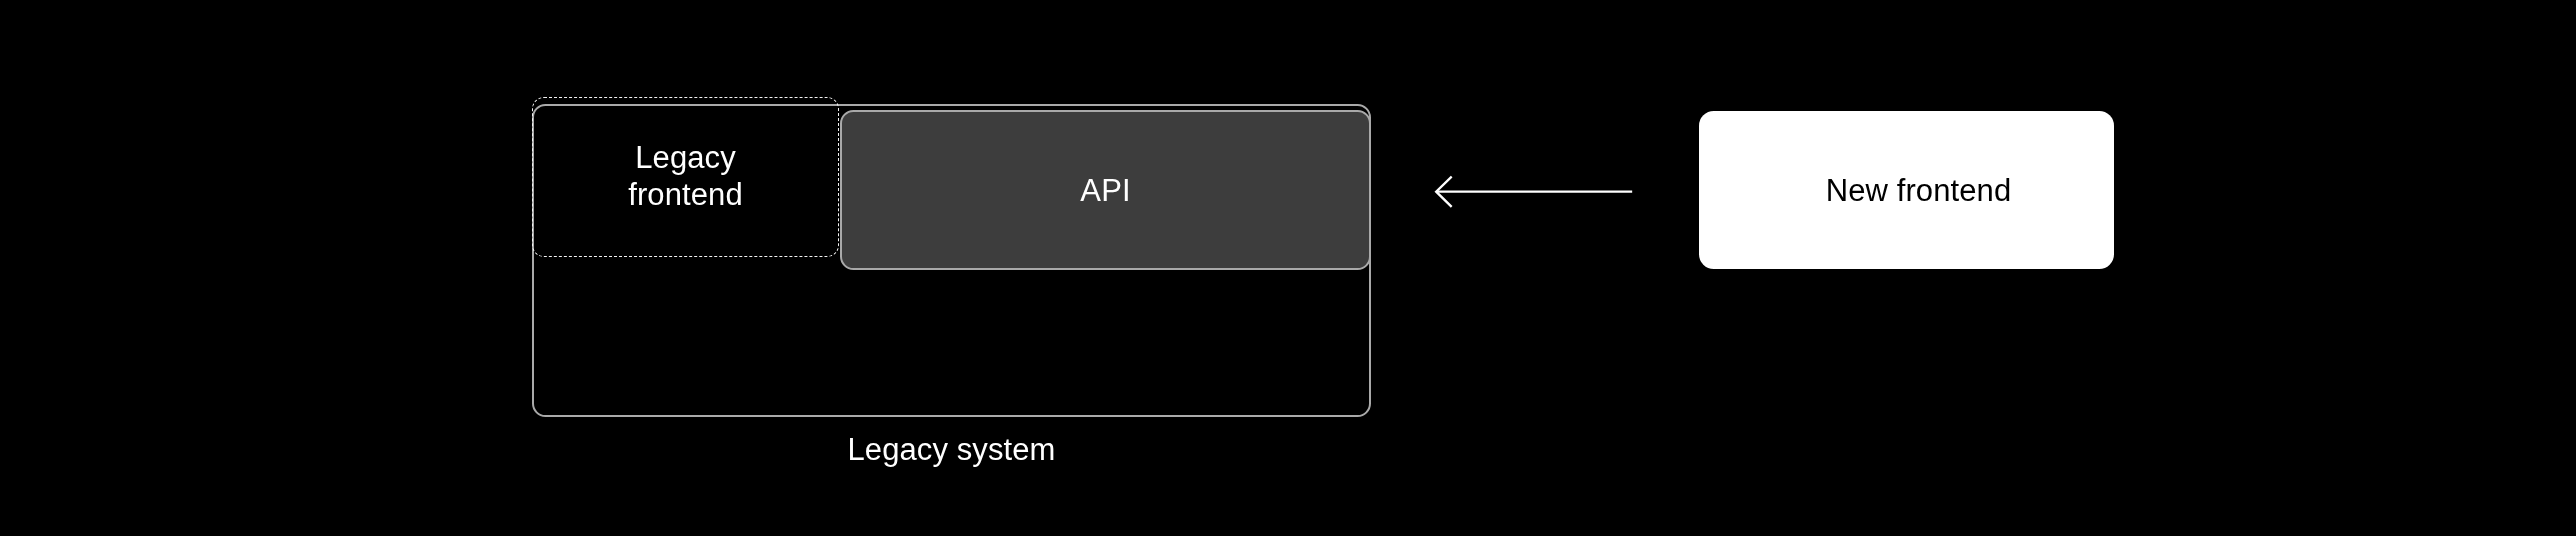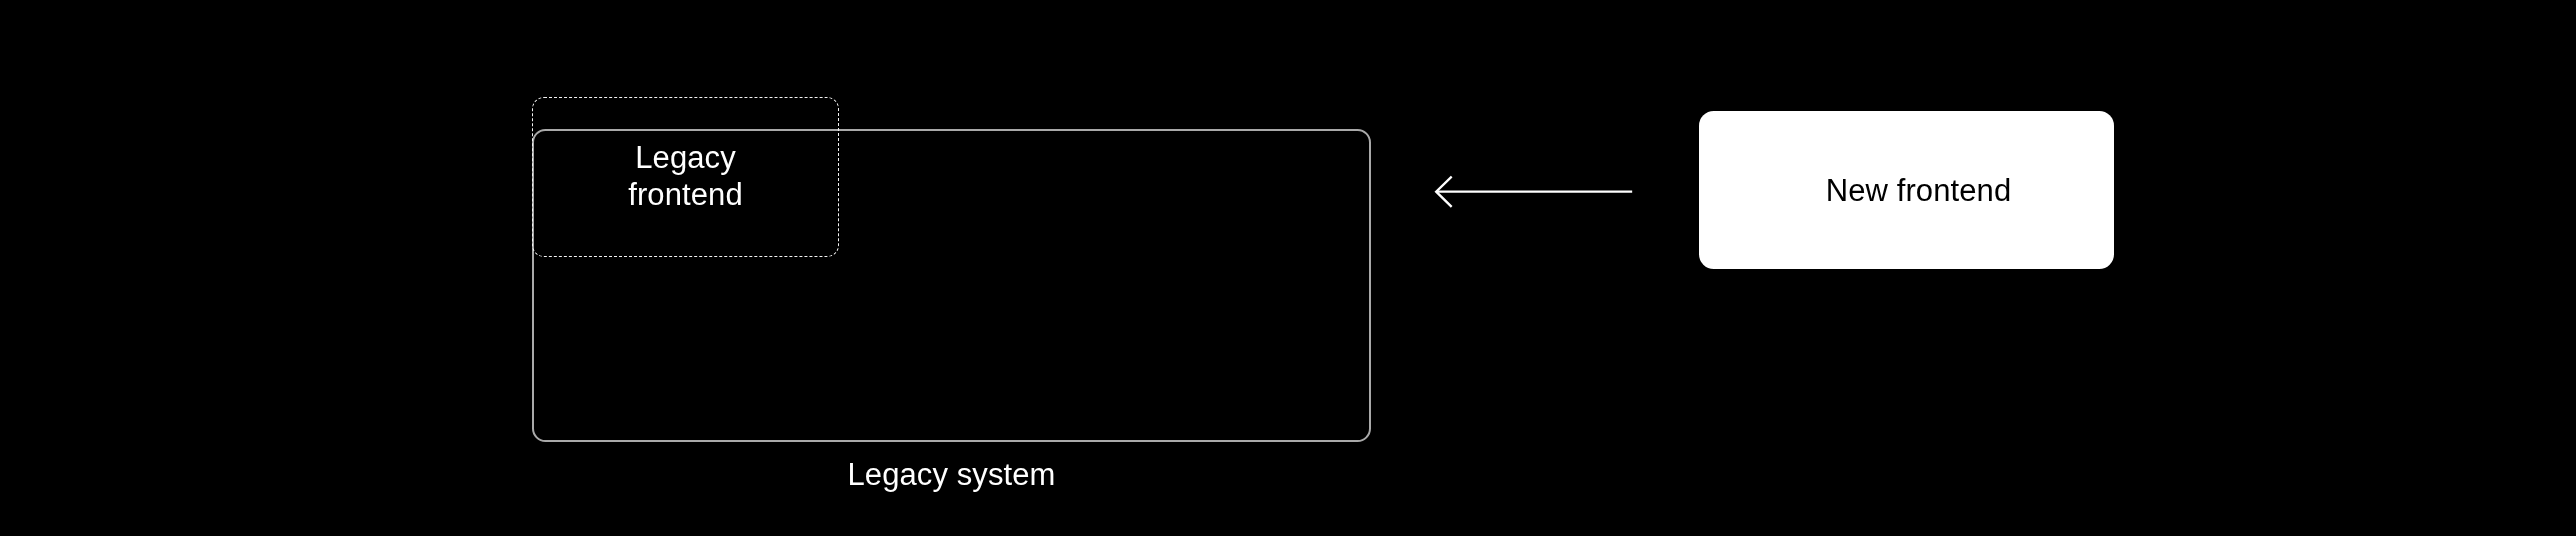--- a/index.html
+++ b/index.html
@@ -18,21 +18,21 @@
     width: 2576px;
     height: 537px;
     background: #000000;
     overflow: hidden;
   }
 
   
   .legacy-system-box {
     position: absolute;
     left: 532px;
-    top: 129px;
+    top: 104px;
     width: 839px;
     height: 313px;
     box-sizing: border-box;
     border: 2px solid #a9a9a9;
     border-radius: 13.4px;
     background: #000000;
   }
 
   .legacy-system-label {
     position: absolute;
@@ -146,20 +146,23 @@
 
   <div class="legacy-system-box">
     <div class="legacy-system-label">Legacy system</div>
   </div>
 
   <div class="legacy-frontend-box">
     <div class="legacy-frontend-label">Legacy
 frontend</div>
   </div>
 
+  <div class="api-box">
+    <div class="api-label">API</div>
+  </div>
 
   <div class="migration-arrow">
     <svg viewBox="0 0 320 72" xmlns="http://www.w3.org/2000/svg">
       <line x1="12" y1="35.5" x2="305" y2="35.5" stroke="#ffffff" stroke-width="3.5" stroke-linecap="butt"></line>
       <polyline points="33,14 11,35.5 33,57" fill="none" stroke="#ffffff" stroke-width="3.5" stroke-linecap="square" stroke-linejoin="miter"></polyline>
     </svg>
   </div>
 
   <div class="new-frontend-box">
     <div class="new-frontend-label">New frontend</div>

